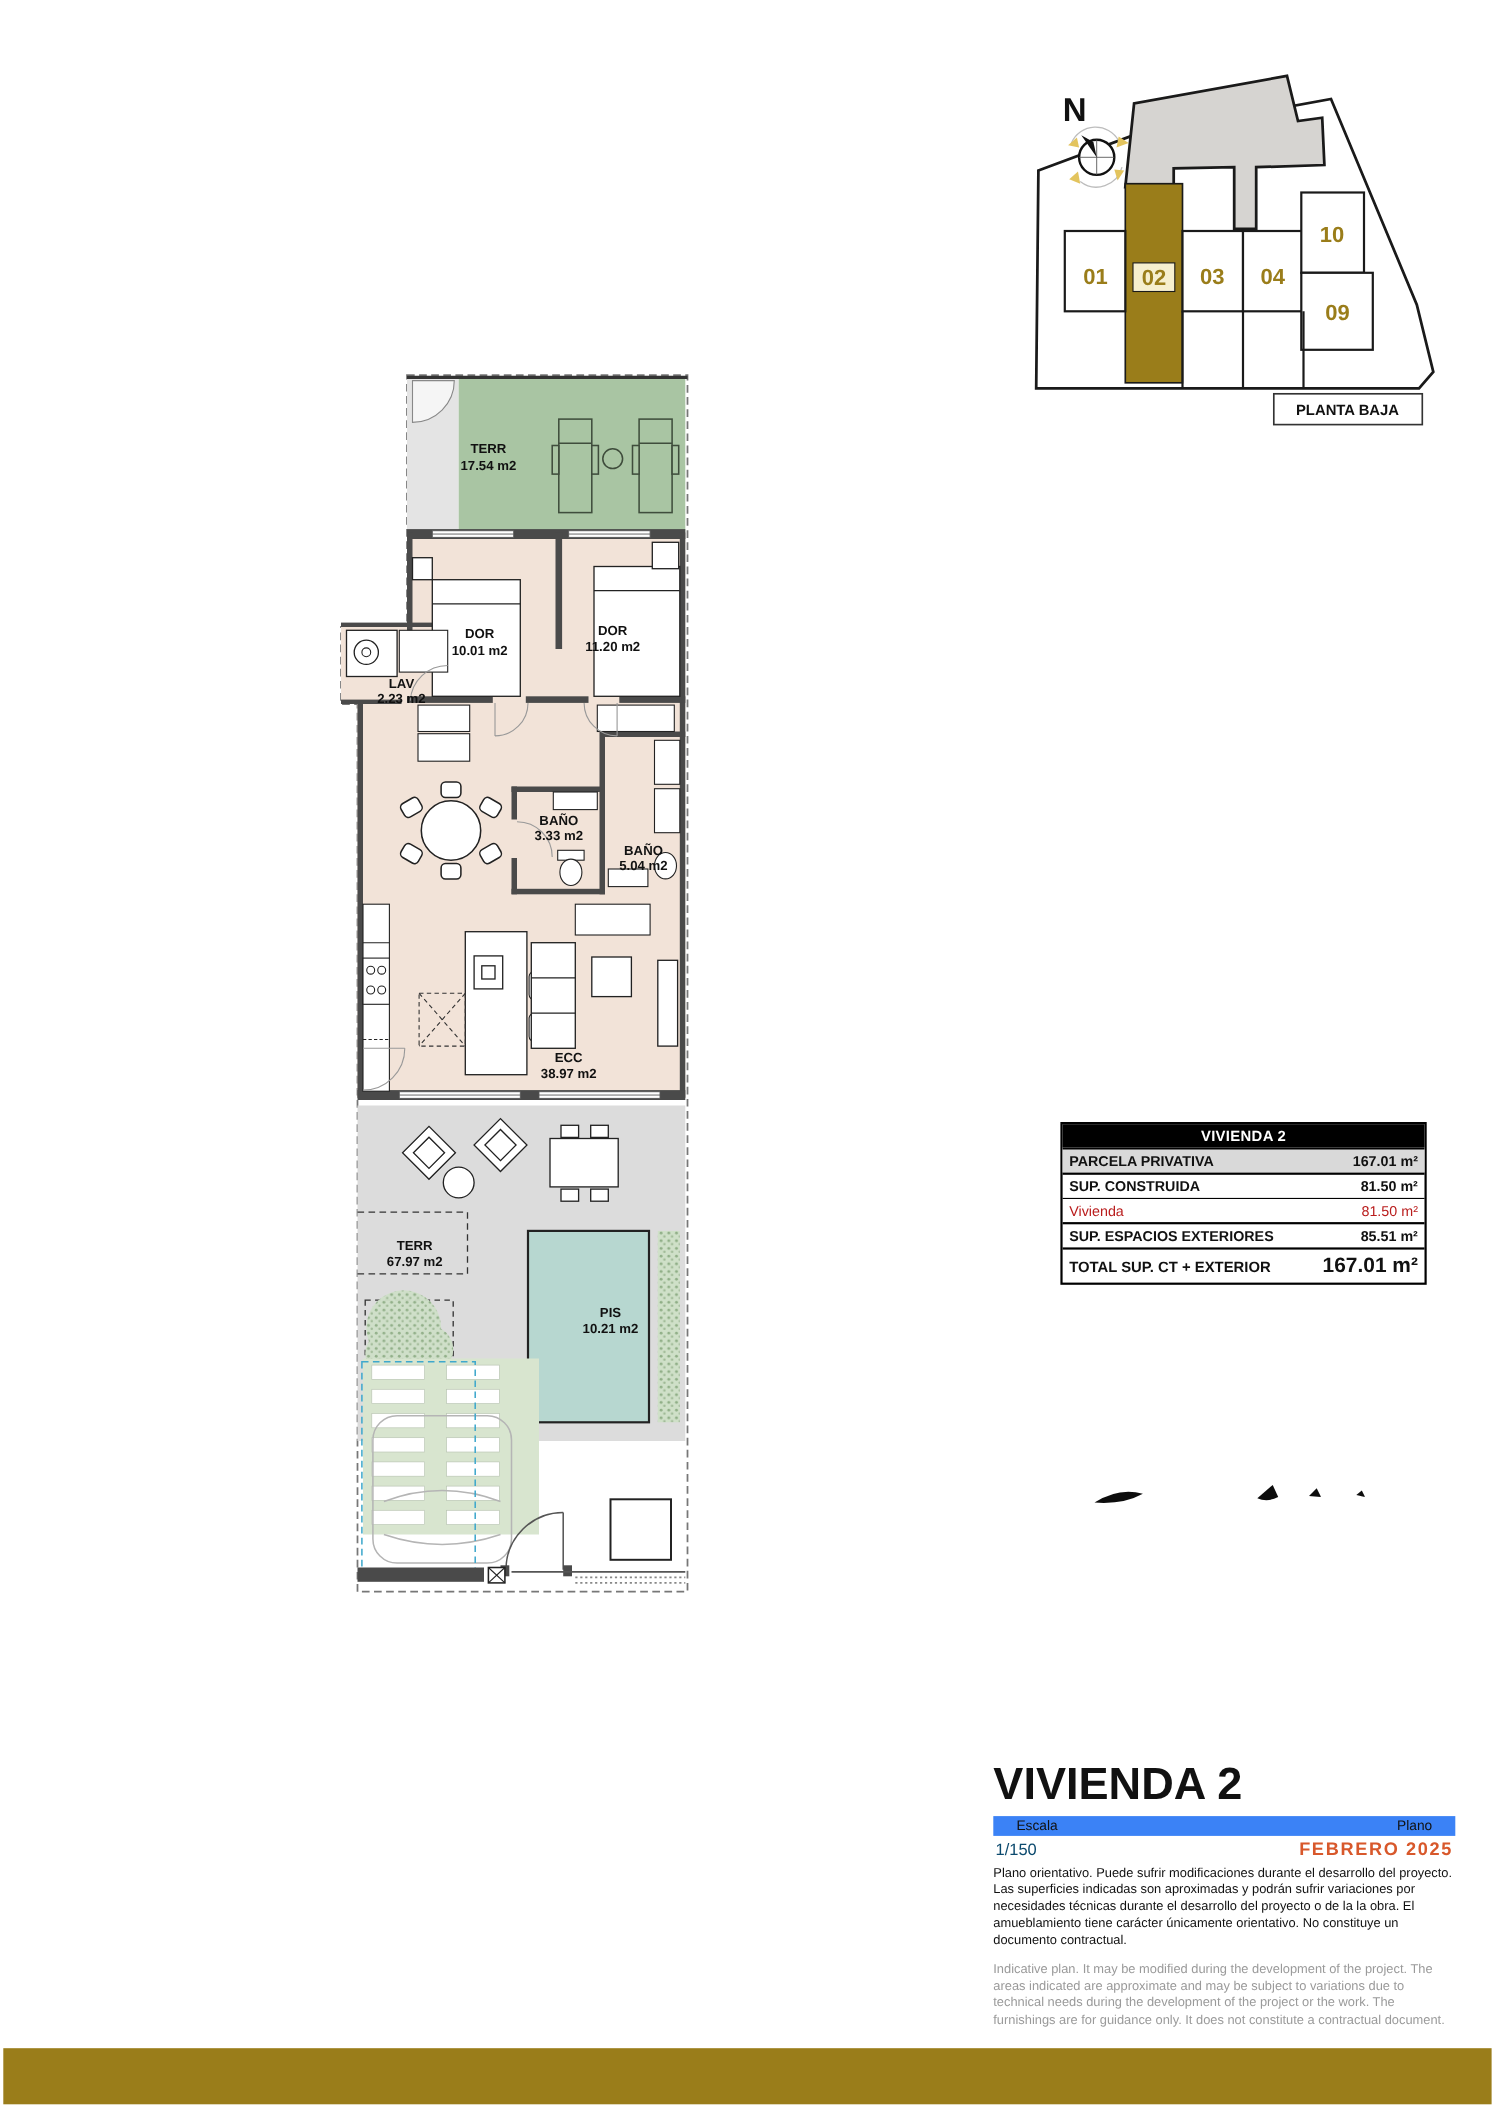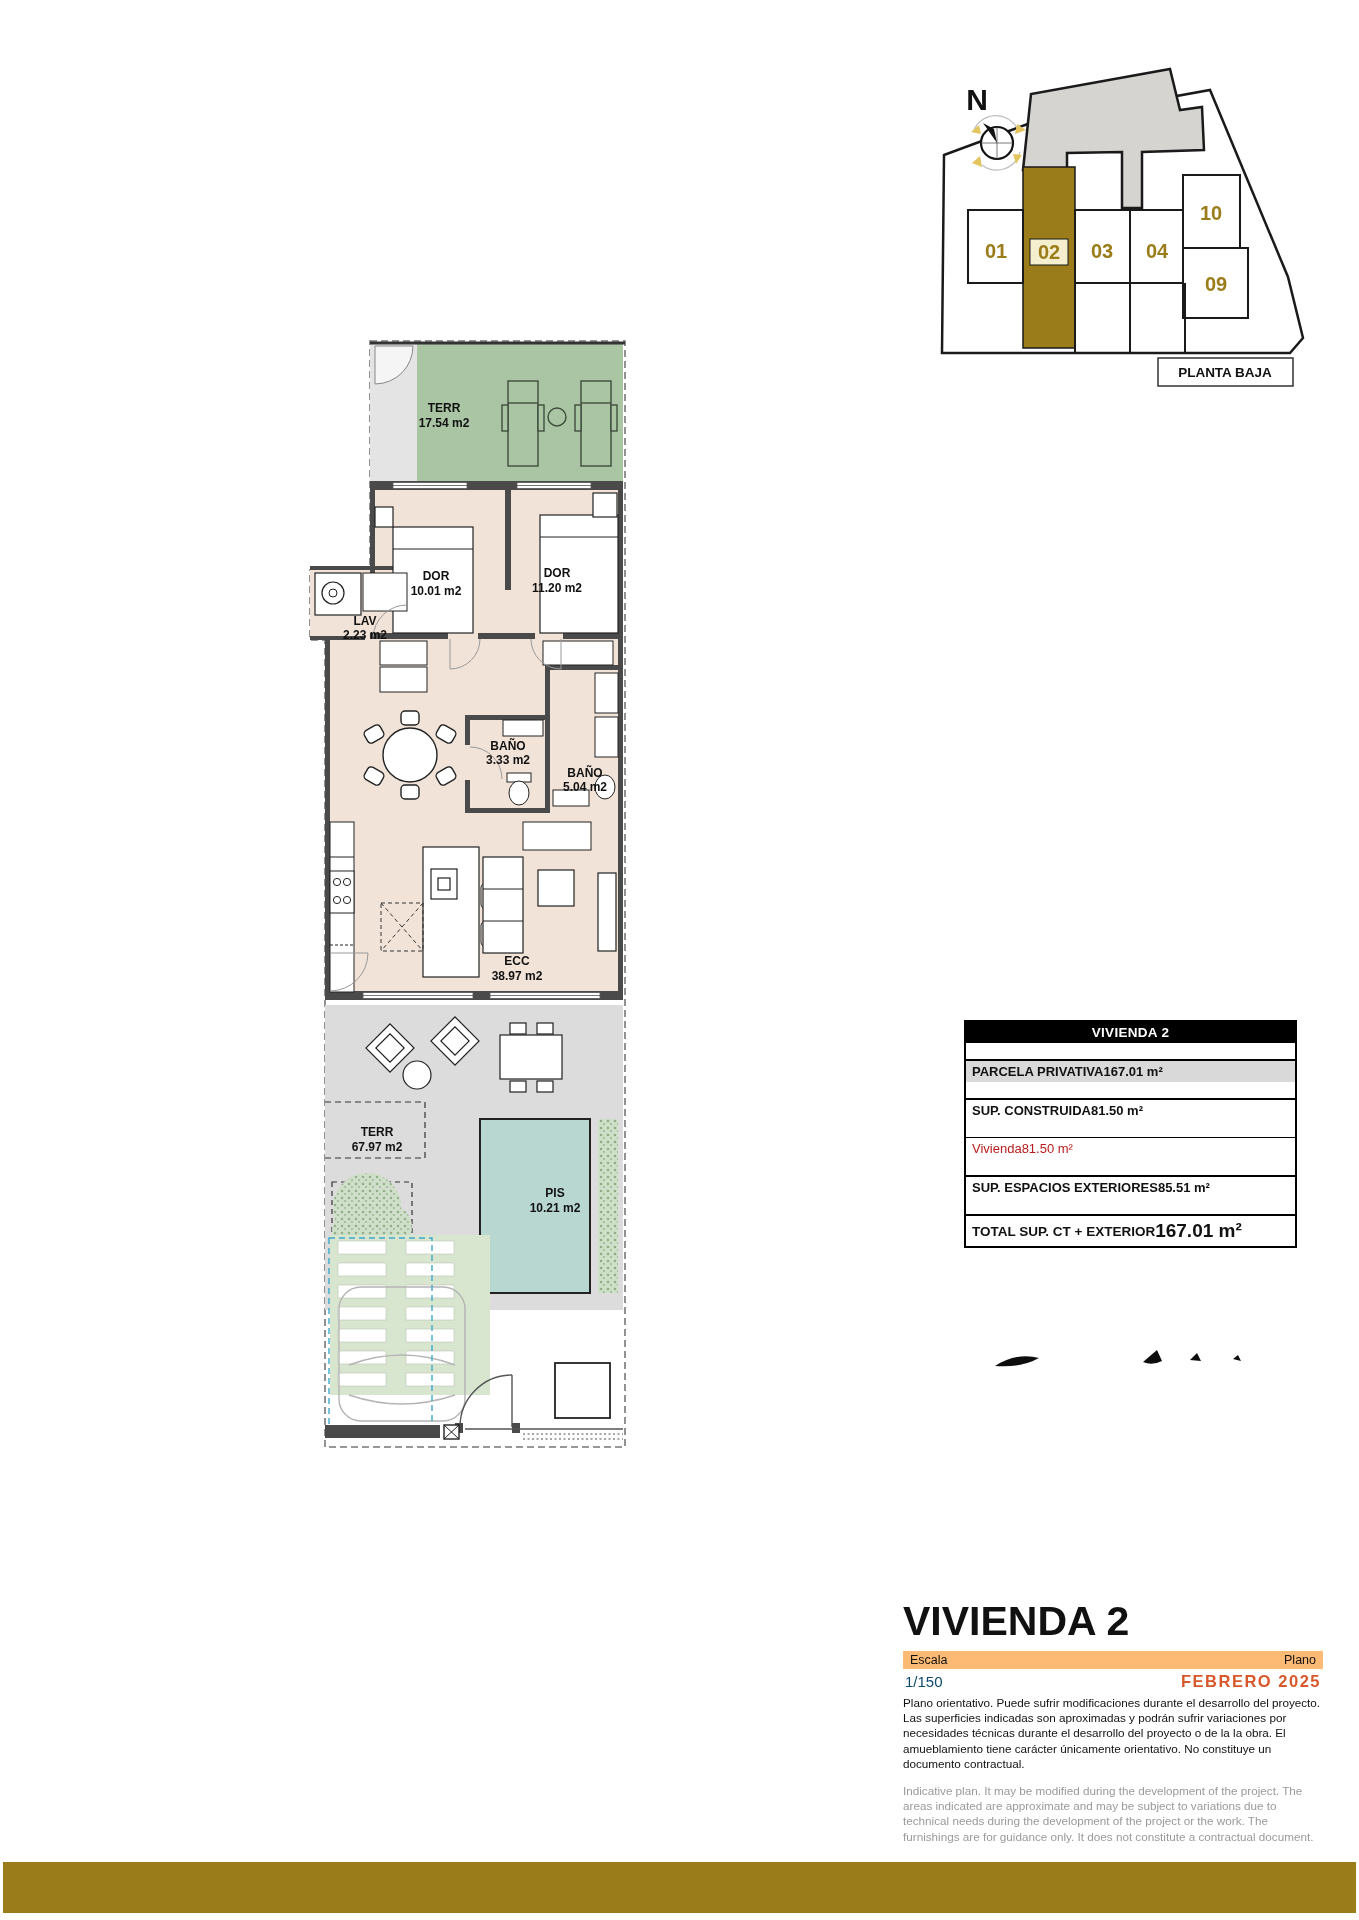--- a/index.html
+++ b/index.html
@@ -2,34 +2,34 @@
 <html><head>
 <meta charset="utf-8">
 <style>
   html,body{margin:0;padding:0;background:#ffffff;}
   body{width:1359px;height:1920px;position:relative;font-family:"Liberation Sans",sans-serif;overflow:hidden;}
   .abs{position:absolute;}
 
   
   .sum-table{left:964px;top:1020px;width:329px;border:2px solid #000;background:#fff;font-size:13px;color:#111;}
   .sum-head{background:#000;color:#fff;font-weight:bold;text-align:center;padding:3px 4px;font-size:13.5px;letter-spacing:.3px;}
-  .t-row{display:flex;align-items:center;padding:3px 6px;border-top:2px solid #000;margin-top:16px;}
+  .t-row{display:flex;justify-content:space-between;align-items:center;padding:3px 6px;border-top:2px solid #000;}
   .t-row.shaded{background:#d9d9d9;}
   .t-row.thin{border-top-width:1px;}
   .t-row .lbl{font-weight:bold;}
   .t-row .val{font-weight:bold;white-space:nowrap;}
   .t-row.normal .lbl,.t-row.normal .val{font-weight:normal;color:#b91c1c;}
   .t-row.total{padding:4px 6px;}
   .t-row.total .val{font-size:19px;}
   .t-row.total .lbl{font-size:13.5px;}
 
   
   .title-block{left:903px;top:1601px;width:420px;}
   .big-title{font-size:41px;font-weight:bold;color:#111;margin:0 0 9px 0;line-height:1;}
-  .scale-bar{background:#fdba74;display:flex;justify-content:space-between;font-size:12.5px;color:#111;padding:2px 7px;}
+  .scale-bar{background:#3b82f6;display:flex;justify-content:space-between;font-size:12.5px;color:#111;padding:2px 21px;}
   .scale-row{display:flex;justify-content:space-between;align-items:baseline;margin-top:3px;padding:0 2px;}
   .scale-val{font-size:15px;color:#0c4a6e;}
   .date-val{font-size:16.5px;font-weight:bold;letter-spacing:1.5px;color:#d8582b;}
   .disc{margin-top:4px;font-size:11.7px;line-height:1.3;color:#111;text-align:left;}
   .disc-en{margin-top:12px;color:#9a9a9a;}
 
   
   .gold-bar{left:3px;top:1862px;width:1353px;height:51px;background:#9a7d1a;}
 
   svg text{font-family:"Liberation Sans",sans-serif;}

